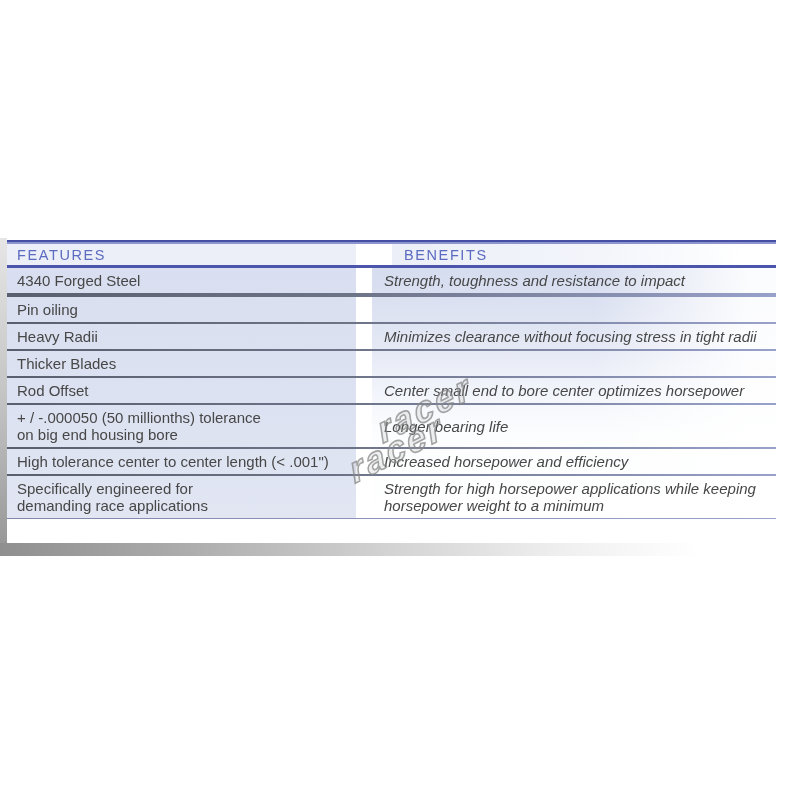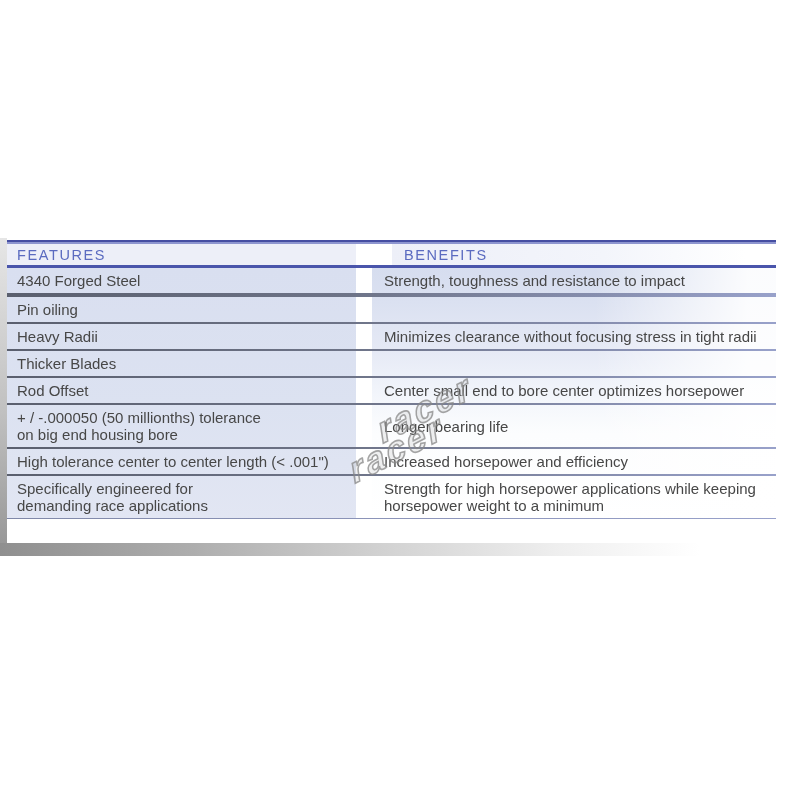--- a/index.html
+++ b/index.html
@@ -37,21 +37,21 @@
   }
   .col-bg.right:after{
     content:"";position:absolute;inset:0;
     background:linear-gradient(90deg,rgba(255,255,255,0) 55%,rgba(255,255,255,0.9) 93%);
   }
   .row{position:relative;z-index:1;display:grid;grid-template-columns:349px 16px 1fr;}
   .cell{
     padding:4px 4px 4px 10px;color:#474747;font-size:15px;line-height:17px;
     white-space:pre;display:flex;align-items:center;
   }
-  .cell.benefit{padding-left:12px;padding-right:0;}
+  .cell.benefit{padding-left:12px;padding-right:0;font-style:italic;}
   .separator{
     position:relative;z-index:1;height:2px;width:100%;
     background:linear-gradient(90deg,#5a5f6e 0%,#6e7488 45%,#98a1ca 100%);
   }
   .separator.last{height:1px;background:linear-gradient(90deg,#8088a8 0%,#98a1ca 100%);}
   
   .watermark{
     position:absolute;z-index:5;pointer-events:none;
     font-style:italic;font-weight:bold;font-size:36px;letter-spacing:3px;
     color:rgba(170,170,170,0.18);

